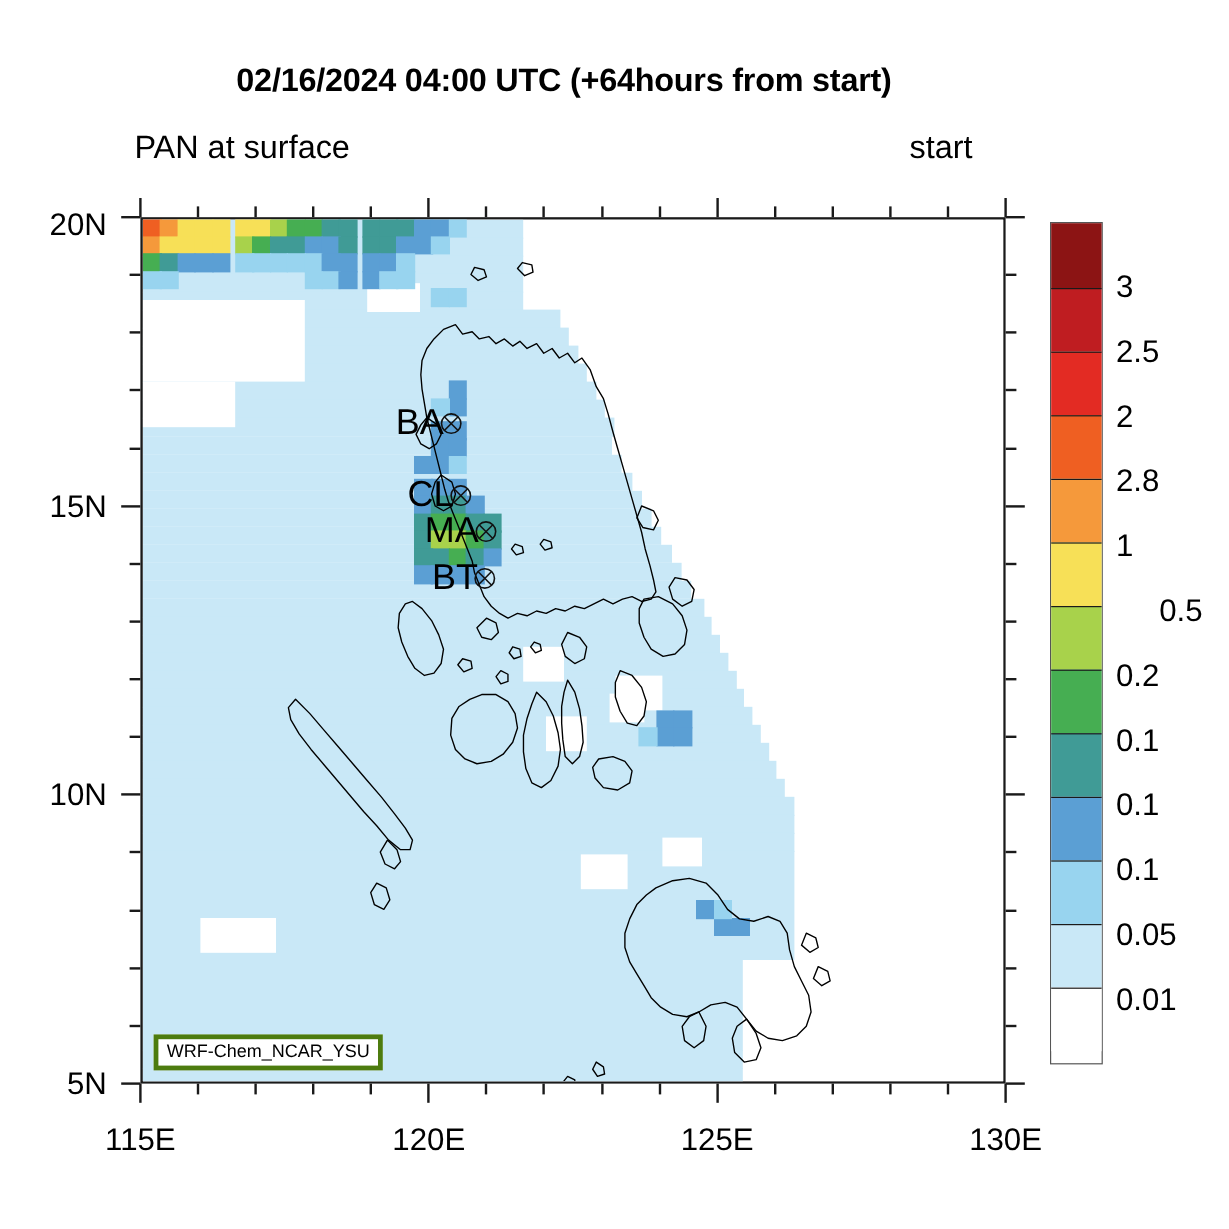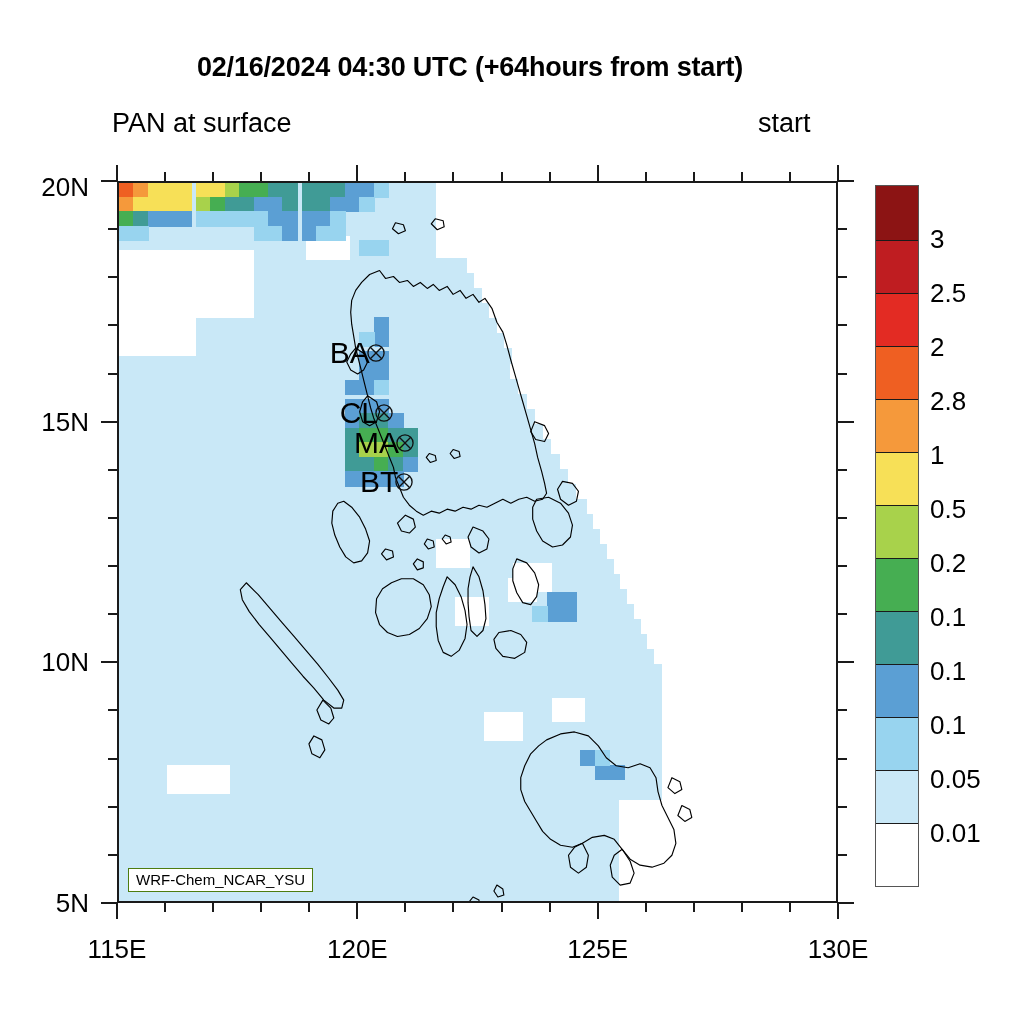--- a/index.html
+++ b/index.html
@@ -23,34 +23,34 @@
   .tk{position:absolute;background:#1a1a1a;}
   .lbl{position:absolute;font-size:26px;white-space:nowrap;}
 
   
   .stn{position:absolute;}
   .stn .nm{position:absolute;font-size:30px;line-height:30px;white-space:nowrap;
            transform:translate(-100%,-50%);}
   .stn .mk{position:absolute;width:19px;height:19px;transform:translate(-50%,-50%);}
 
   
-  #wm{position:absolute;left:9px;bottom:9px;border:1px solid #4d7c0f;background:#fff;
+  #wm{position:absolute;left:9px;bottom:9px;border:4px solid #4d7c0f;background:#fff;
       padding:2px 7px 3px 7px;font-size:15px;white-space:nowrap;}
 
   
   #cbar{position:absolute;left:875px;top:185px;width:44px;height:702px;
         border:1px solid #555;box-sizing:border-box;}
   #cbar b{display:block;width:100%;box-sizing:border-box;}
   #cbar b+b{border-top:1px solid #1a1a1a;}
   .cblab{position:absolute;left:930px;font-size:26px;transform:translateY(-50%);white-space:nowrap;}
 </style>
 </head>
 <body>
 
-<div id="title">02/16/2024 04:30 UTC (+64hours from start)</div>
+<div id="title">02/16/2024 04:00 UTC (+64hours from start)</div>
 <div id="subtitle">PAN at surface</div>
 <div id="units">start</div>
 
 <div id="plot">
   <div id="cells">
       <i style="left: 0px; top: 0px; width: 721px; height: 722px; background: rgb(255, 255, 255);"></i>
       <i style="left: 0px; top: 0px; width: 317.24px; height: 15.6417px; background: rgb(201, 232, 247);"></i>
       <i style="left: 0px; top: 15.0417px; width: 317.24px; height: 15.6417px; background: rgb(201, 232, 247);"></i>
       <i style="left: 0px; top: 30.0833px; width: 317.24px; height: 15.6417px; background: rgb(201, 232, 247);"></i>
       <i style="left: 0px; top: 45.125px; width: 317.24px; height: 15.6417px; background: rgb(201, 232, 247);"></i>
@@ -424,20 +424,20 @@
     <b style="background: rgb(152, 212, 239); height: 53px;"></b>
     <b style="background: rgb(201, 232, 247); height: 53px;"></b>
     <b style="background: rgb(255, 255, 255); height: 53px;"></b>
   </div>
 <div id="cblabels">
     <div class="cblab" style="top: 239px;">3</div>
     <div class="cblab" style="top: 293px;">2.5</div>
     <div class="cblab" style="top: 347px;">2</div>
     <div class="cblab" style="top: 401px;">2.8</div>
     <div class="cblab" style="top: 455px;">1</div>
-    <div class="cblab" style="top: 509px;">0.5</div>
+    <div class="cblab" style="top: 509px; margin-left: 36px;">0.5</div>
     <div class="cblab" style="top: 563px;">0.2</div>
     <div class="cblab" style="top: 617px;">0.1</div>
     <div class="cblab" style="top: 671px;">0.1</div>
     <div class="cblab" style="top: 725px;">0.1</div>
     <div class="cblab" style="top: 779px;">0.05</div>
     <div class="cblab" style="top: 833px;">0.01</div>
   </div>
 
 </body></html>

